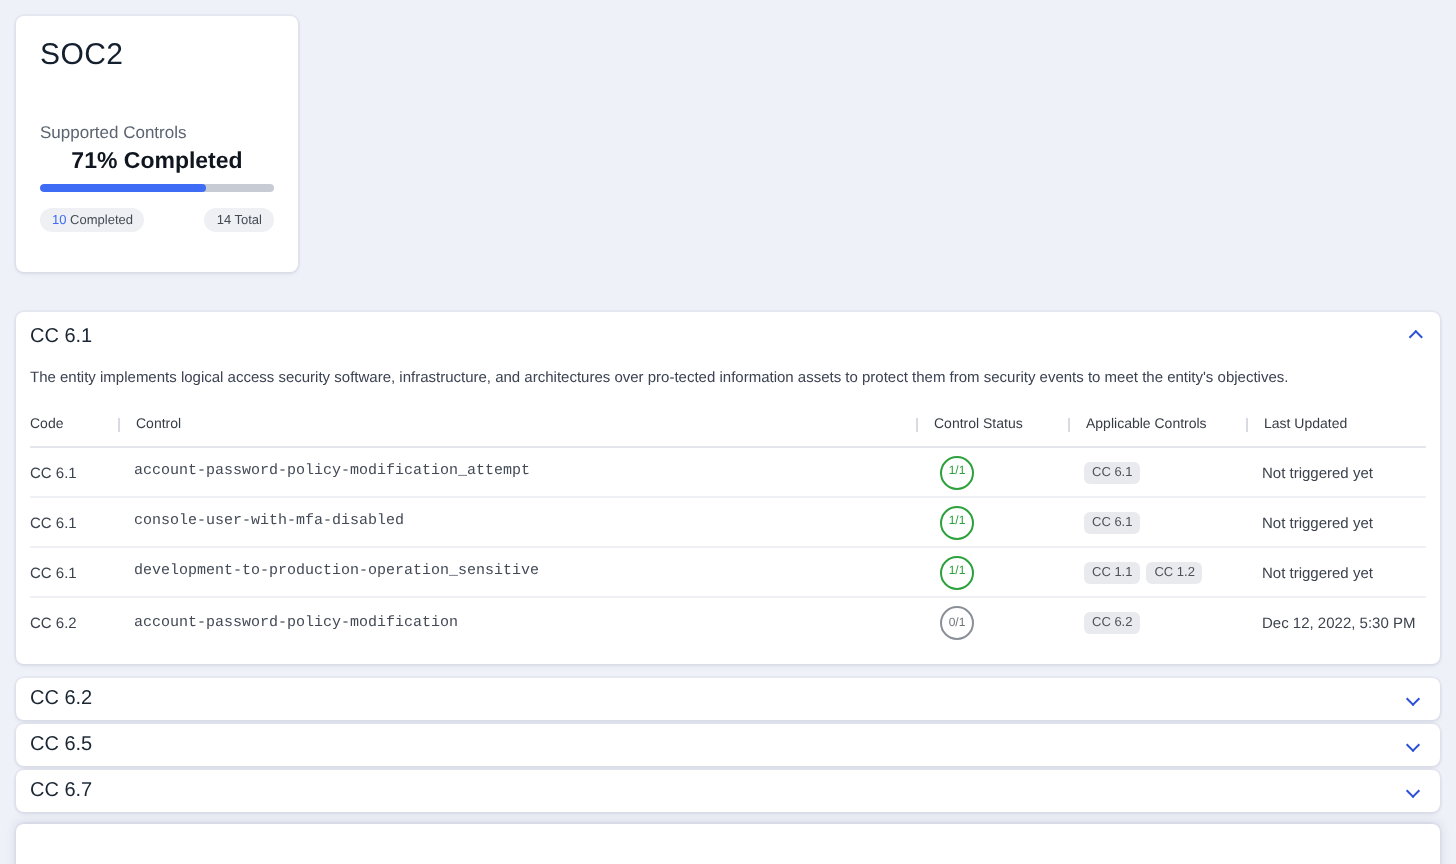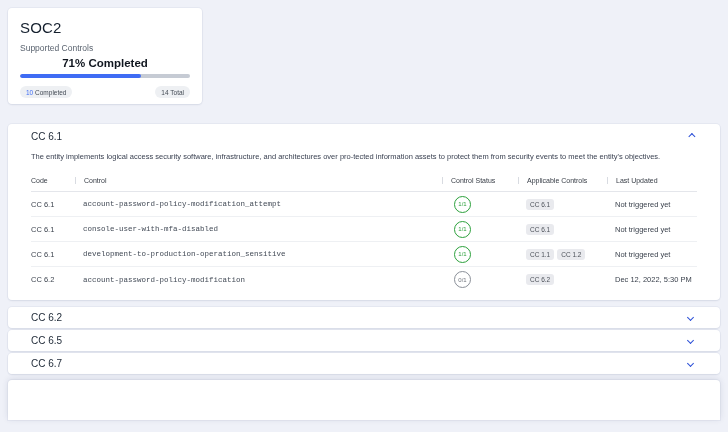--- a/index.html
+++ b/index.html
@@ -11,33 +11,33 @@
     padding:8px;
     position:relative;
   }
   .card {
     background:#fff;
     border-radius:4px;
     box-shadow:0 1px 2px rgba(30,40,90,0.08), 0 0 0 1px rgba(30,40,90,0.04);
   }
 
   
-  .summary-card { width:194px; padding:11px 12px 6px 12px; }
+  .summary-card { width:141px; padding:11px 12px 20px 12px; }
   .summary-title { font-size:15px; font-weight:500; letter-spacing:0.2px; color:#15202e; }
-  .summary-subtitle { font-size:8.5px; color:#5b6470; margin-top:7px; }
+  .summary-subtitle { font-size:8.5px; color:#5b6470; margin-top:25px; }
   .summary-progress-text { font-size:11.5px; font-weight:700; color:#10161f; margin-top:4px;text-align:center; }
   .progress-track { margin-top:5px; height:4px; border-radius:2px; background:#c6cbd4; overflow:hidden; }
   .progress-fill { height:100%; border-radius:2px; background:#3f6cf4; }
   .summary-badges { display:flex; justify-content:space-between; margin-top:8px; }
   .pill { background:#eef0f3; border-radius:8px; padding:2.5px 6px; font-size:6.5px; color:#444b55; white-space:nowrap; }
   .pill .count { color:#3f6cf4; }
 
   
   .accordion { margin-top:20px; }
-  .section-card { padding:0 23px; }
+  .section-card { padding:0 7px; }
   .section-header {
     display:flex; align-items:center; justify-content:space-between;
     height:24px; cursor:pointer;
   }
   .section-title { font-size:10px; font-weight:500; color:#1b2634; }
   .chev { width:5px; height:5px; border-left:1.5px solid #2b4fd7; border-bottom:1.5px solid #2b4fd7; display:inline-block; margin-right:4px; }
   .chev.up { transform:rotate(135deg) translate(-1px,-1px); }
   .chev.down { transform:rotate(-45deg); }
   .section-desc { font-size:7.5px; color:#3b4252; padding:4px 0 8px 0; line-height:1.35; }
 

